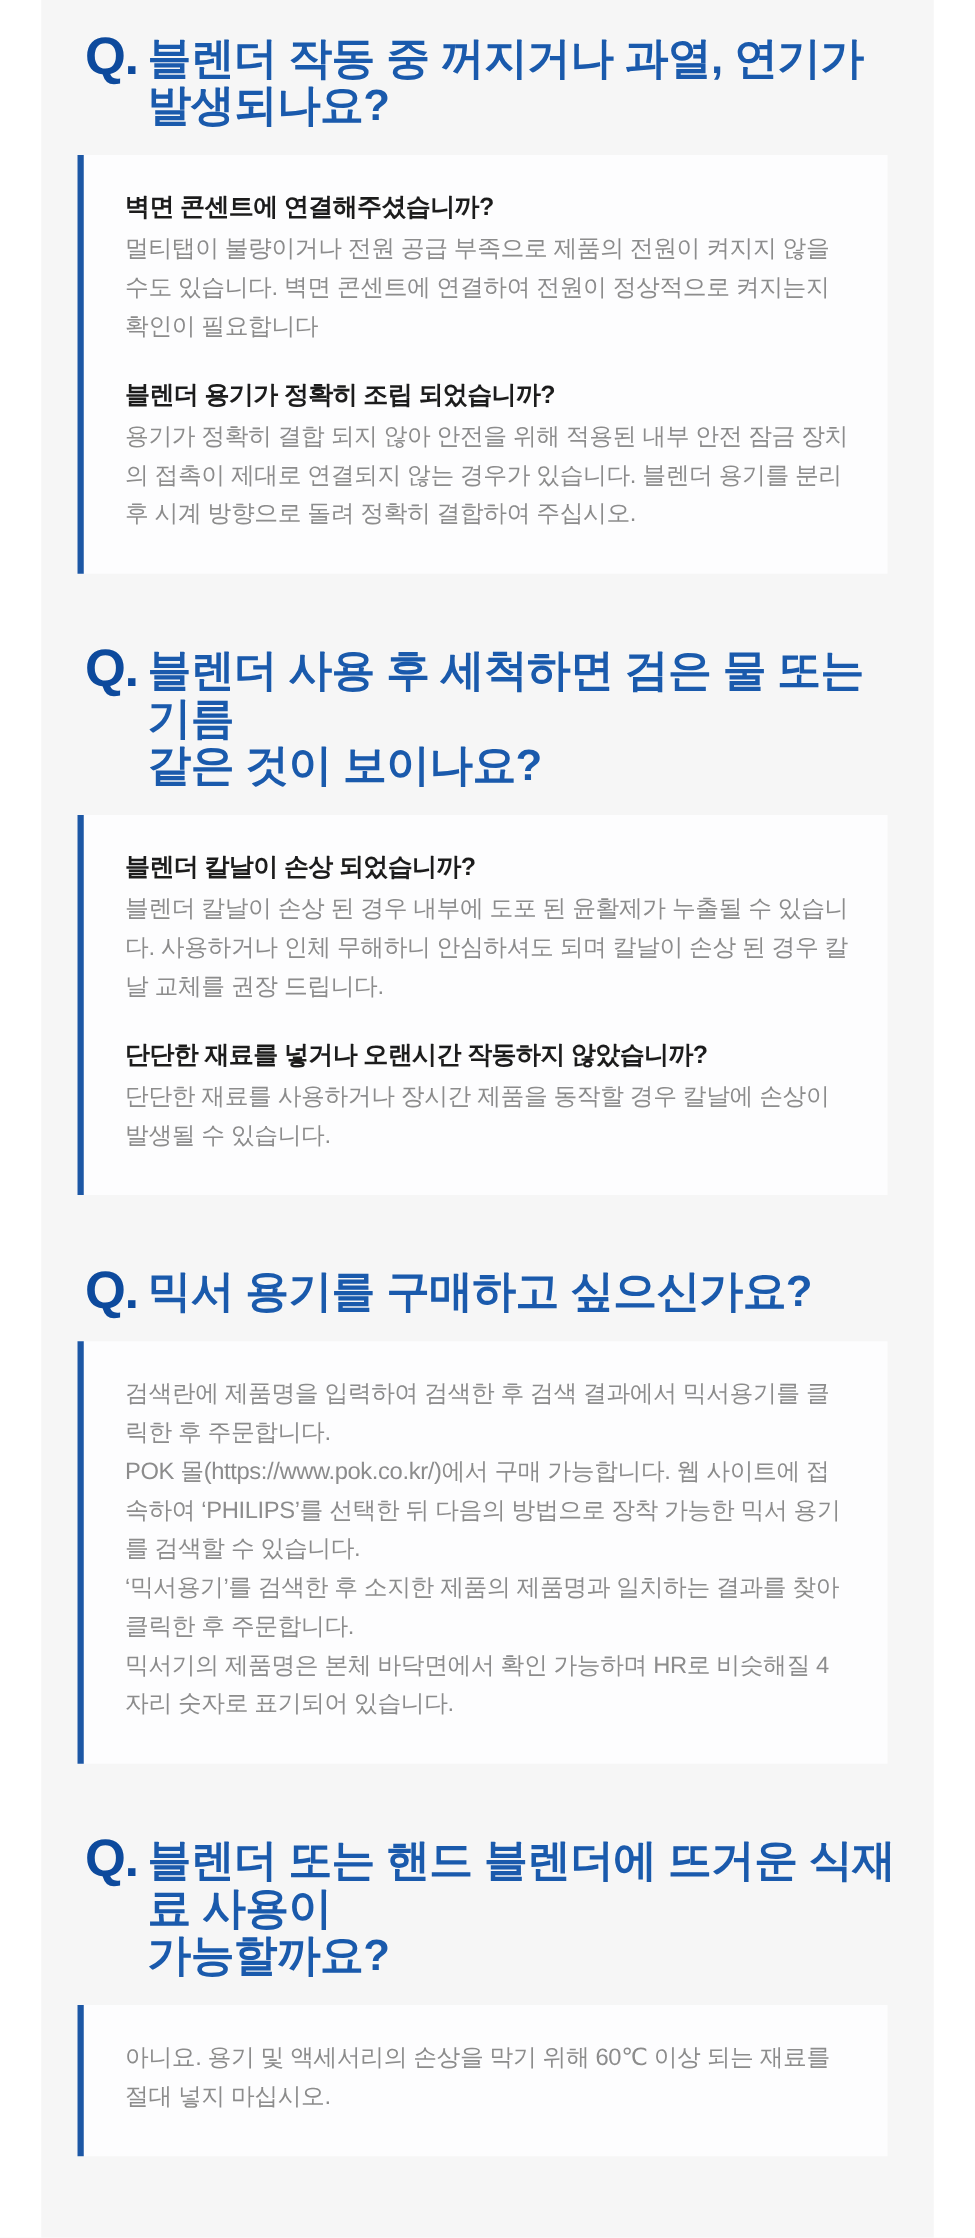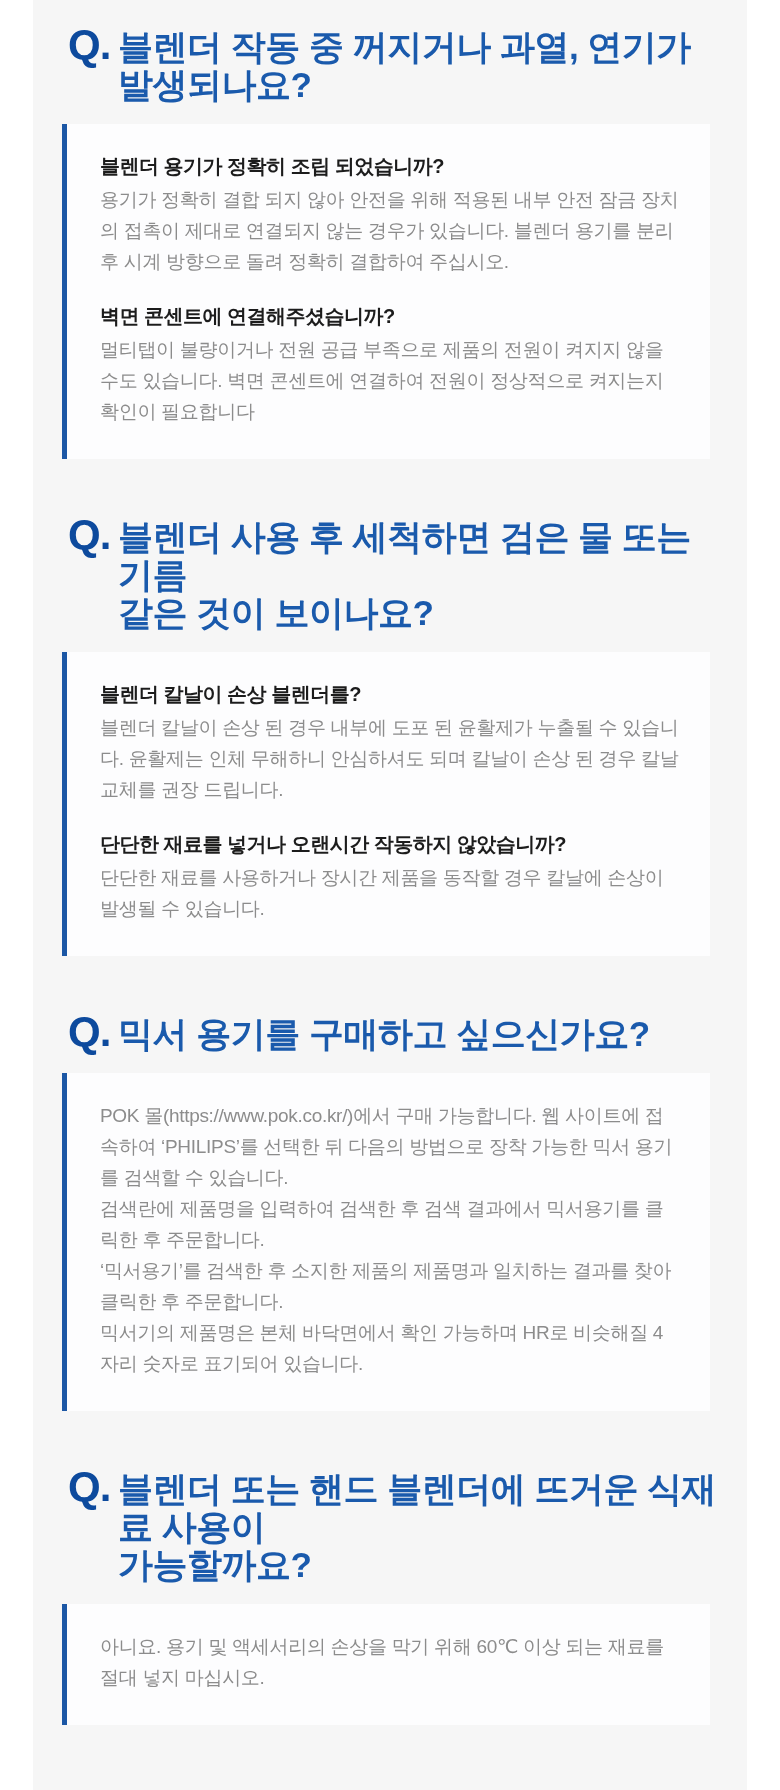--- a/index.html
+++ b/index.html
@@ -80,54 +80,54 @@
 <body>
 
 <div class="content" id="faq-root">
     <section class="faq-section">
       <div class="q-row">
         <span class="q-mark">Q.</span>
         <h2 class="q-text">블렌더 작동 중 꺼지거나 과열, 연기가<br>발생되나요?</h2>
       </div>
       <div class="answer-card">
         <div class="qa-item">
+          <h3 class="sub-q">벽면 콘센트에 연결해주셨습니까?</h3>
+          <p class="body-text">멀티탭이 불량이거나 전원 공급 부족으로 제품의 전원이 켜지지 않을 수도 있습니다. 벽면 콘센트에 연결하여 전원이 정상적으로 켜지는지 확인이 필요합니다</p>
+        </div>
+        <div class="qa-item">
           <h3 class="sub-q">블렌더 용기가 정확히 조립 되었습니까?</h3>
           <p class="body-text">용기가 정확히 결합 되지 않아 안전을 위해 적용된 내부 안전 잠금 장치의 접촉이 제대로 연결되지 않는 경우가 있습니다. 블렌더 용기를 분리 후 시계 방향으로 돌려 정확히 결합하여 주십시오.</p>
-        </div>
-        <div class="qa-item">
-          <h3 class="sub-q">벽면 콘센트에 연결해주셨습니까?</h3>
-          <p class="body-text">멀티탭이 불량이거나 전원 공급 부족으로 제품의 전원이 켜지지 않을 수도 있습니다. 벽면 콘센트에 연결하여 전원이 정상적으로 켜지는지 확인이 필요합니다</p>
         </div>
       </div>
     </section>
     <section class="faq-section">
       <div class="q-row">
         <span class="q-mark">Q.</span>
         <h2 class="q-text">블렌더 사용 후 세척하면 검은 물 또는 기름<br>같은 것이 보이나요?</h2>
       </div>
       <div class="answer-card">
         <div class="qa-item">
-          <h3 class="sub-q">블렌더 칼날이 손상 블렌더를?</h3>
-          <p class="body-text">블렌더 칼날이 손상 된 경우 내부에 도포 된 윤활제가 누출될 수 있습니다. 윤활제는 인체 무해하니 안심하셔도 되며 칼날이 손상 된 경우 칼날 교체를 권장 드립니다.</p>
+          <h3 class="sub-q">블렌더 칼날이 손상 되었습니까?</h3>
+          <p class="body-text">블렌더 칼날이 손상 된 경우 내부에 도포 된 윤활제가 누출될 수 있습니다. 사용하거나 인체 무해하니 안심하셔도 되며 칼날이 손상 된 경우 칼날 교체를 권장 드립니다.</p>
         </div>
         <div class="qa-item">
           <h3 class="sub-q">단단한 재료를 넣거나 오랜시간 작동하지 않았습니까?</h3>
           <p class="body-text">단단한 재료를 사용하거나 장시간 제품을 동작할 경우 칼날에 손상이 발생될 수 있습니다.</p>
         </div>
       </div>
     </section>
     <section class="faq-section">
       <div class="q-row">
         <span class="q-mark">Q.</span>
         <h2 class="q-text">믹서 용기를 구매하고 싶으신가요?</h2>
       </div>
       <div class="answer-card">
         <div class="qa-item">
+          <p class="body-text">검색란에 제품명을 입력하여 검색한 후 검색 결과에서 믹서용기를 클릭한 후 주문합니다.</p>
           <p class="body-text">POK 몰(https://www.pok.co.kr/)에서 구매 가능합니다. 웹 사이트에 접속하여 ‘PHILIPS’를 선택한 뒤 다음의 방법으로 장착 가능한 믹서 용기를 검색할 수 있습니다.</p>
-          <p class="body-text">검색란에 제품명을 입력하여 검색한 후 검색 결과에서 믹서용기를 클릭한 후 주문합니다.</p>
           <p class="body-text">‘믹서용기’를 검색한 후 소지한 제품의 제품명과 일치하는 결과를 찾아 클릭한 후 주문합니다.</p>
           <p class="body-text">믹서기의 제품명은 본체 바닥면에서 확인 가능하며 HR로 비슷해질 4자리 숫자로 표기되어 있습니다.</p>
         </div>
       </div>
     </section>
     <section class="faq-section">
       <div class="q-row">
         <span class="q-mark">Q.</span>
         <h2 class="q-text">블렌더 또는 핸드 블렌더에 뜨거운 식재료 사용이<br>가능할까요?</h2>
       </div>

